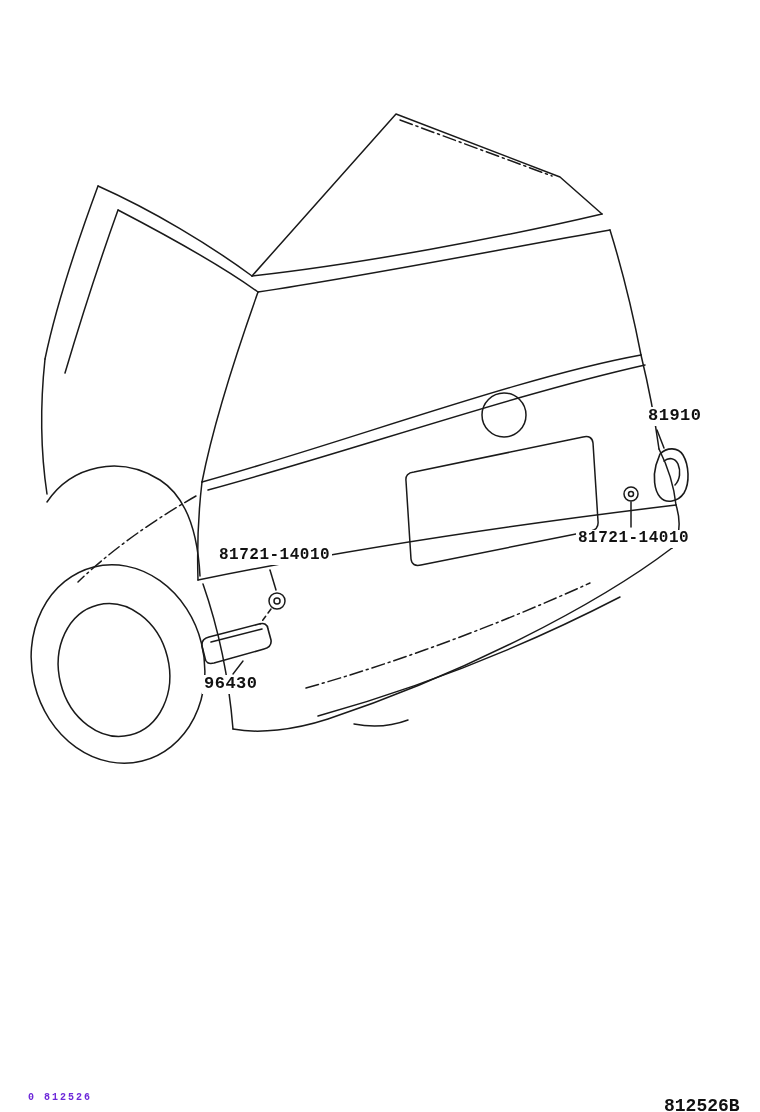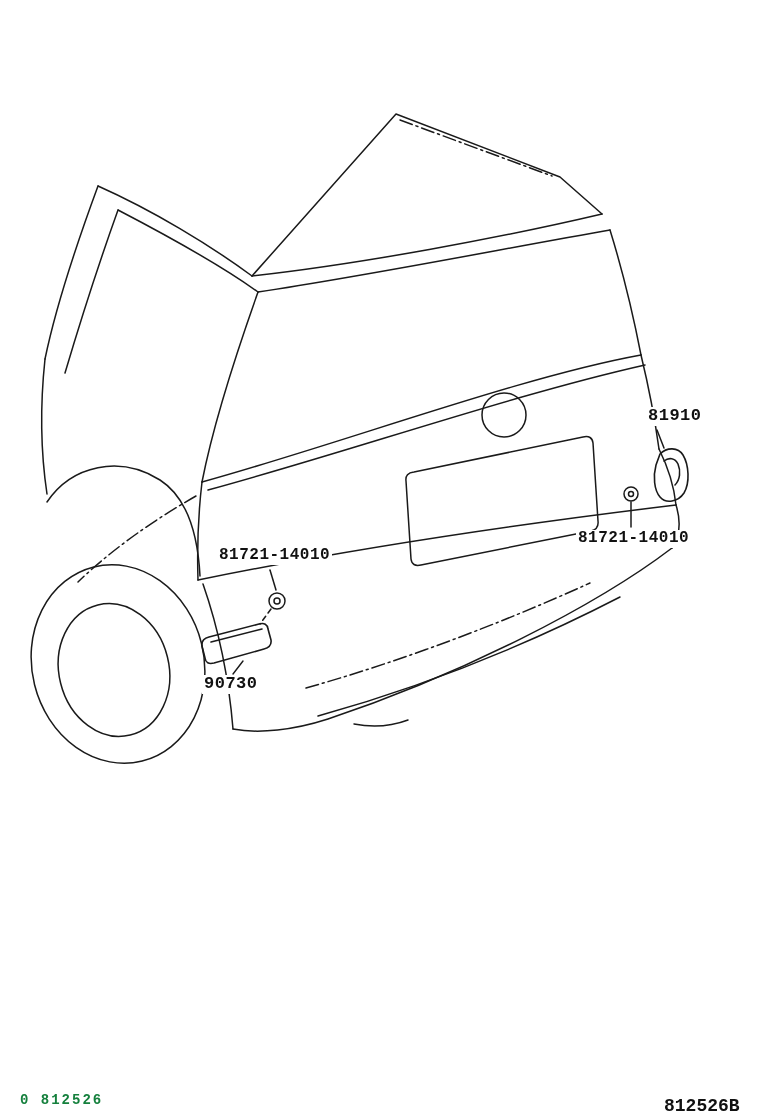--- a/index.html
+++ b/index.html
@@ -33,26 +33,26 @@
     padding: 0 2px;
     letter-spacing: 0.5px;
     line-height: 1.1;
   }
   .lbl-81910      { left: 646px; top: 383px; font-size: 17px; }
   .lbl-81721-r    { left: 576px; top: 506px; font-size: 16px; }
   .lbl-81721-l    { left: 217px; top: 523px; font-size: 16px; }
   .lbl-81920      { left: 202px; top: 651px; font-size: 17px; }
   .footer-code-left {
     position: absolute;
-    left: 20px;
+    left: 28px;
     top: 1068px;
-    font-size: 14px;
+    font-size: 10px;
     font-weight: bold;
     letter-spacing: 2px;
-    color: #15803d;
+    color: #6d28d9;
   }
   .footer-code-right {
     position: absolute;
     left: 664px;
     top: 1072px;
     font-size: 18px;
     font-weight: bold;
     color: #111111;
   }
   .footer-rule {
@@ -145,21 +145,21 @@
       <path d="M657 406 L664 424"></path>
     </g>
   </svg>
 
   <div class="part-label lbl-81910">81910</div>
 
   <div class="part-label lbl-81721-r">81721-14010</div>
 
   <div class="part-label lbl-81721-l">81721-14010</div>
 
-  <div class="part-label lbl-81920">90730</div>
+  <div class="part-label lbl-81920">96430</div>
 
   <div class="footer-code-left">0 812526</div>
 
   <div class="footer-code-right">812526B</div>
 
   <div class="footer-rule"></div>
 
 </div>
 
 </body></html>

